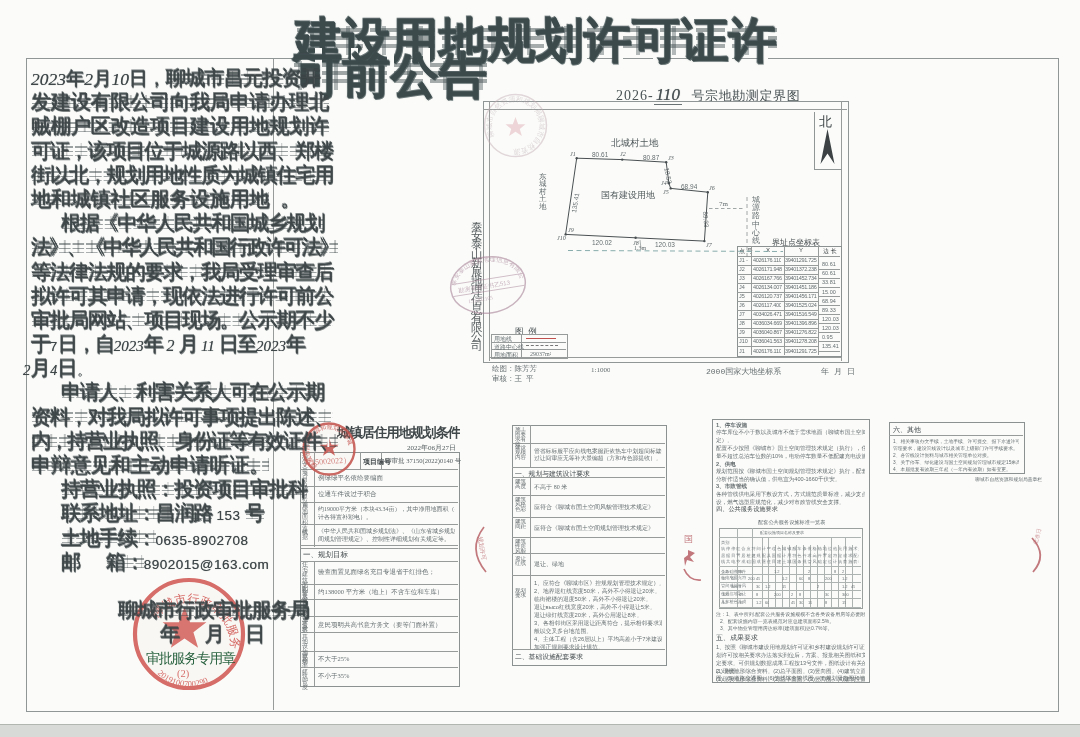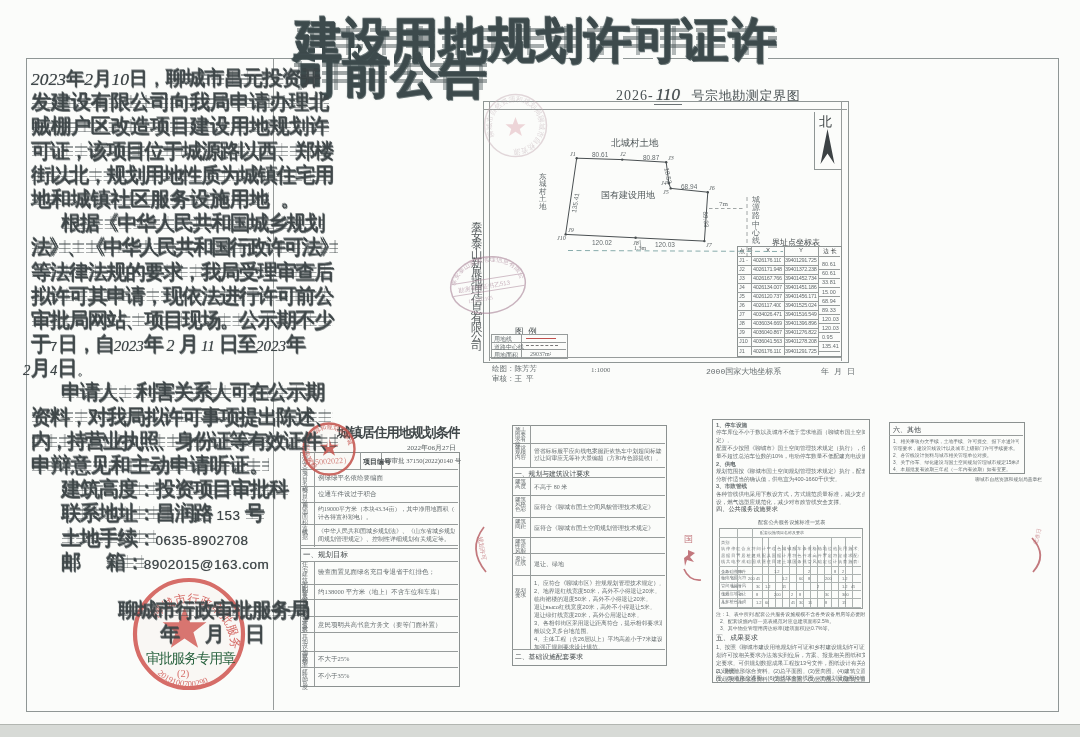--- a/index.html
+++ b/index.html
@@ -40,21 +40,21 @@
 <div class="ln ls17"><span class="tx">法》、《中华人民共和国行政许可法》</span></div>
 <div class="ln ls16"><span class="tx">等法律法规的要求，我局受理审查后</span></div>
 <div class="ln ls16"><span class="tx">拟许可其申请，现依法进行许可前公</span></div>
 <div class="ln ls16"><span class="tx">审批局网站、项目现场。公示期不少</span></div>
 <div class="ln" style="letter-spacing:-1.8px">于<span class="lt">7</span>日，自<span class="hw" style="font-size:15px">2023</span>年<span class="hw" style="font-size:16px">&nbsp;2&nbsp;</span>月<span class="hw" style="font-size:15px">&nbsp;11&nbsp;</span>日至<span class="hw" style="font-size:15px">2023</span>年</div>
 <div class="ln" style="margin-left:-8px"><span class="hw" style="font-size:15px">2</span>月<span class="hw" style="font-size:14px">4</span>日<span class="lt">。</span></div>
 <div class="ln ind"><span class="tx">申请人、利害关系人可在公示期</span></div>
 <div class="ln ls16"><span class="tx">资料，对我局拟许可事项提出陈述、</span></div>
 <div class="ln ls17"><span class="tx">内，持营业执照、身份证等有效证件、</span></div>
 <div class="ln"><span class="tx">申辩意见和主动申请听证。</span></div>
-<div class="ln ind" style="letter-spacing:-1.6px;--adv:14.4px"><span class="tx">建筑高度：投资项目审批科</span></div>
+<div class="ln ind" style="letter-spacing:-1.6px;--adv:14.4px"><span class="tx">持营业执照：投资项目审批科</span></div>
 <div class="ln ind" style="letter-spacing:-1.6px;--adv:14.4px"><span class="tx">联系地址：昌润路</span><span class="lt"> 153 </span><span class="tx">号</span></div>
 <div class="ln ind" style="letter-spacing:-1.6px;--adv:14.4px"><span class="tx">土地手续：</span><span class="lt">0635-8902708</span></div>
 <div class="ln ind" style="letter-spacing:-1.6px;--adv:14.4px"><span class="tx">邮</span><span style="margin-left:26px" class="tx">箱：</span><span class="lt">8902015@163.com</span></div>
 <div class="ln">&nbsp;</div>
 <div class="ln" style="padding-left:87px;letter-spacing:-1.4px;--adv:14.6px"><span class="tx">聊城市行政审批服务局</span></div>
 <div class="ln" style="padding-left:129px;letter-spacing:0">年<span style="padding-left:24px">月</span><span style="padding-left:20px">日</span></div>
 </div>
 
 <div class="a" style="left:616px;top:88px;width:260px;height:14px;color:#4a5254;font-size:15px;letter-spacing:0.6px;line-height:14px;"><span style="font-family:'Liberation Serif';font-size:14px;letter-spacing:1px;">2026-</span><span class="hw" style="font-size:17px;border-bottom:1px solid #6a7173;padding:0 2px;">110</span>&nbsp;&nbsp;<span style="font-size:13px">号宗地勘测定界图</span></div>
 <div class="a" style="left:483px;top:101px;width:364px;height:260px;border:1px solid #8f9695;"></div>

